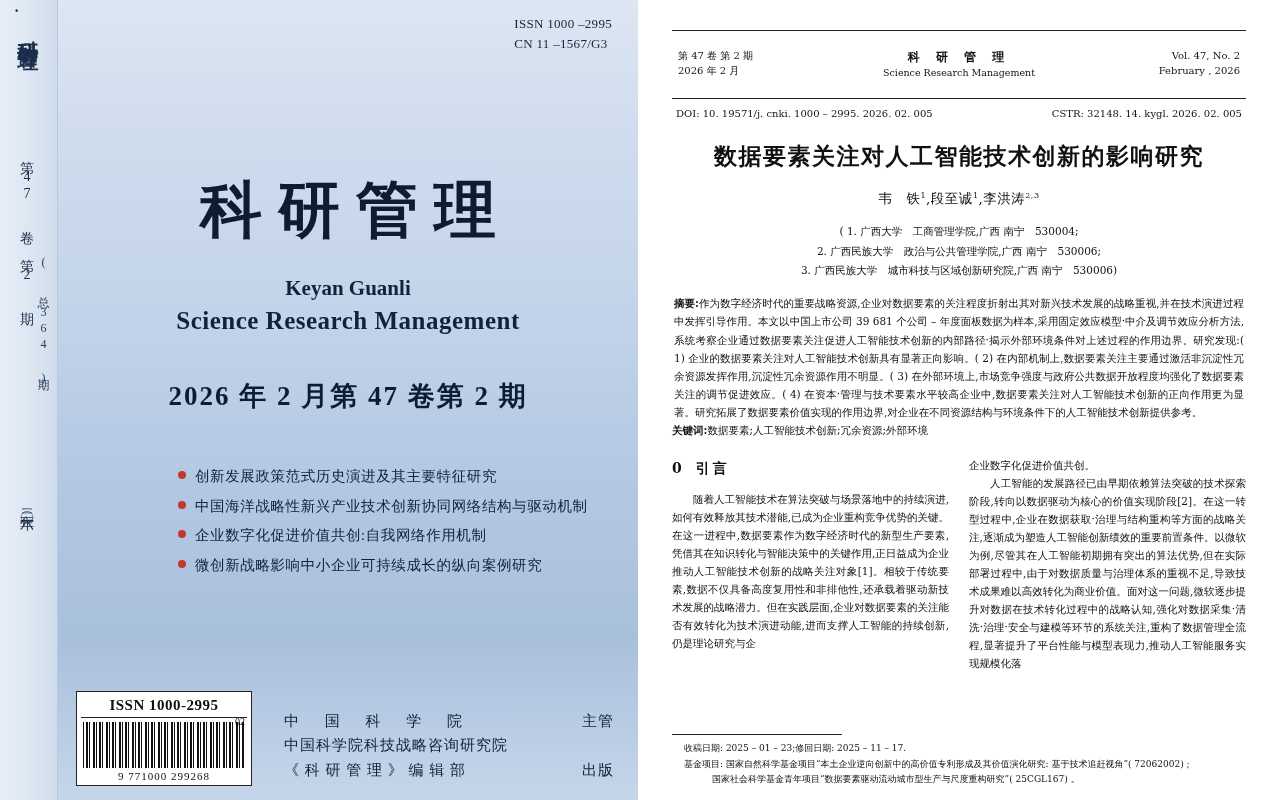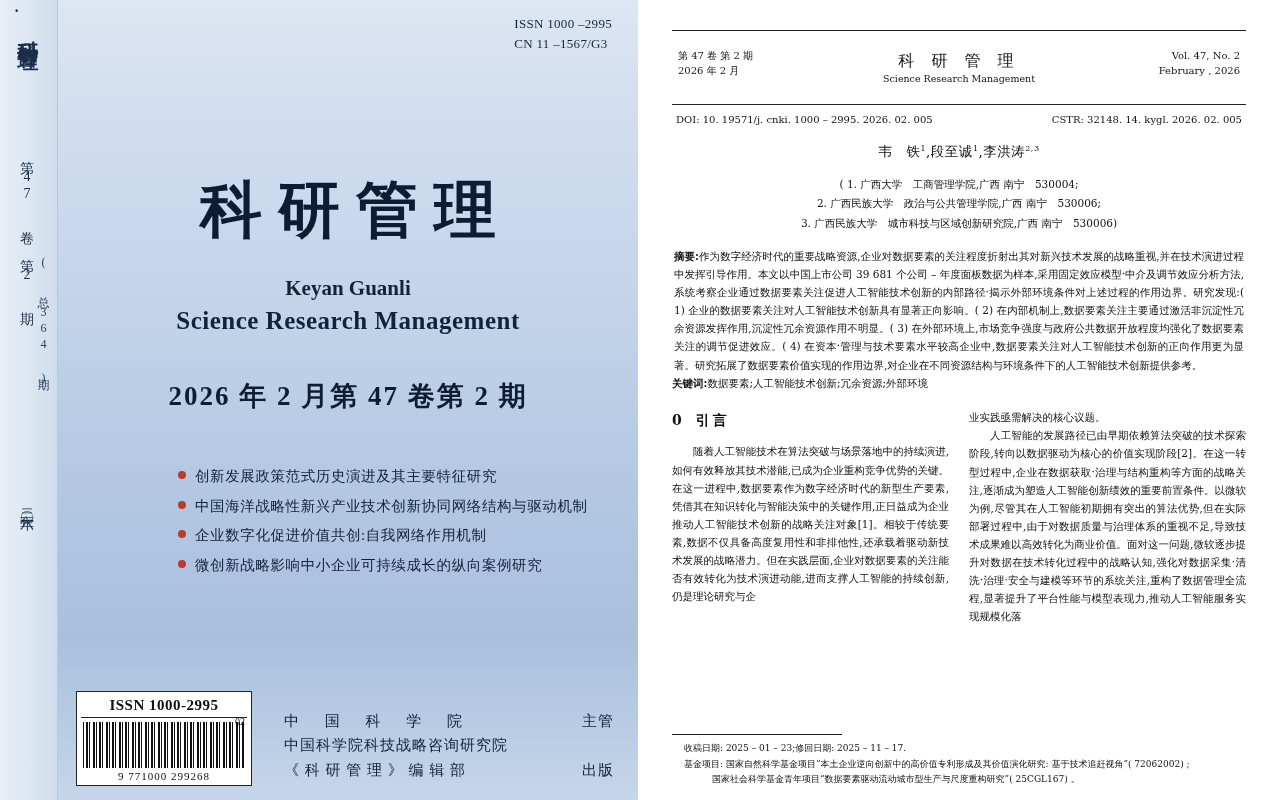--- a/index.html
+++ b/index.html
@@ -203,21 +203,21 @@
     justify-content: space-between;
     border-top: 1.5px solid #222;
     border-bottom: 1.5px solid #222;
     padding: 18px 6px;
     font-size: 10px;
     line-height: 1.45;
   }
   .rh-left, .rh-right { width: 130px; }
   .rh-right { text-align: right; }
   .rh-center { flex: 1; text-align: center; }
-  .rh-center .cn { font-size: 16px; letter-spacing: 6px; font-weight: 400; }
+  .rh-center .cn { font-size: 12px; letter-spacing: 6px; font-weight: 700; }
   .rh-center .en { font-size: 9.5px; }
 
   .id-line {
     display: flex;
     justify-content: space-between;
     font-size: 10px;
     margin-top: 9px;
     padding: 0 4px;
   }
 
@@ -383,20 +383,21 @@
         <div>Vol. 47, No. 2</div>
         <div>February , 2026</div>
       </div>
     </div>
 
     <div class="id-line">
       <span>DOI: 10. 19571/j. cnki. 1000 – 2995. 2026. 02. 005</span>
       <span>CSTR: 32148. 14. kygl. 2026. 02. 005</span>
     </div>
 
+    <div class="art-title">数据要素关注对人工智能技术创新的影响研究</div>
 
     <div class="authors">
       韦　铁<sup>1</sup>,段至诚<sup>1</sup>,李洪涛<sup>2,3</sup>
     </div>
 
     <div class="affils">
       <div class="affil-line">( 1. 广西大学　工商管理学院,广西 南宁　530004;</div>
       <div class="affil-line">2. 广西民族大学　政治与公共管理学院,广西 南宁　530006;</div>
       <div class="affil-line">3. 广西民族大学　城市科技与区域创新研究院,广西 南宁　530006)</div>
     </div>
@@ -411,21 +412,21 @@
 
 
     <div class="cols">
       <div class="col">
         <div class="sec-head">
           <span class="num">0</span><span>引言</span>
         </div>
         <div class="para">随着人工智能技术在算法突破与场景落地中的持续演进,如何有效释放其技术潜能,已成为企业重构竞争优势的关键。在这一进程中,数据要素作为数字经济时代的新型生产要素,凭借其在知识转化与智能决策中的关键作用,正日益成为企业推动人工智能技术创新的战略关注对象[1]。相较于传统要素,数据不仅具备高度复用性和非排他性,还承载着驱动新技术发展的战略潜力。但在实践层面,企业对数据要素的关注能否有效转化为技术演进动能,进而支撑人工智能的持续创新,仍是理论研究与企</div>
       </div>
       <div class="col">
-        <div>业实践亟需解决的核心议题。</div>
+        <div>企业数字化促进价值共创。</div>
         <div class="para">人工智能的发展路径已由早期依赖算法突破的技术探索阶段,转向以数据驱动为核心的价值实现阶段[2]。在这一转型过程中,企业在数据获取·治理与结构重构等方面的战略关注,逐渐成为塑造人工智能创新绩效的重要前置条件。以微软为例,尽管其在人工智能初期拥有突出的算法优势,但在实际部署过程中,由于对数据质量与治理体系的重视不足,导致技术成果难以高效转化为商业价值。面对这一问题,微软逐步提升对数据在技术转化过程中的战略认知,强化对数据采集·清洗·治理·安全与建模等环节的系统关注,重构了数据管理全流程,显著提升了平台性能与模型表现力,推动人工智能服务实现规模化落</div>
       </div>
     </div>
 
     <div class="footnotes">
       <div class="fn-rule"></div>
       <div class="fn-line">收稿日期: 2025 – 01 – 23;修回日期: 2025 – 11 – 17.</div>
       <div class="fn-line">基金项目: 国家自然科学基金项目“本土企业逆向创新中的高价值专利形成及其价值演化研究: 基于技术追赶视角”( 72062002) ;</div>
       <div class="fn-line fn-indent">国家社会科学基金青年项目“数据要素驱动流动城市型生产与尺度重构研究”( 25CGL167) 。</div>
     </div>

